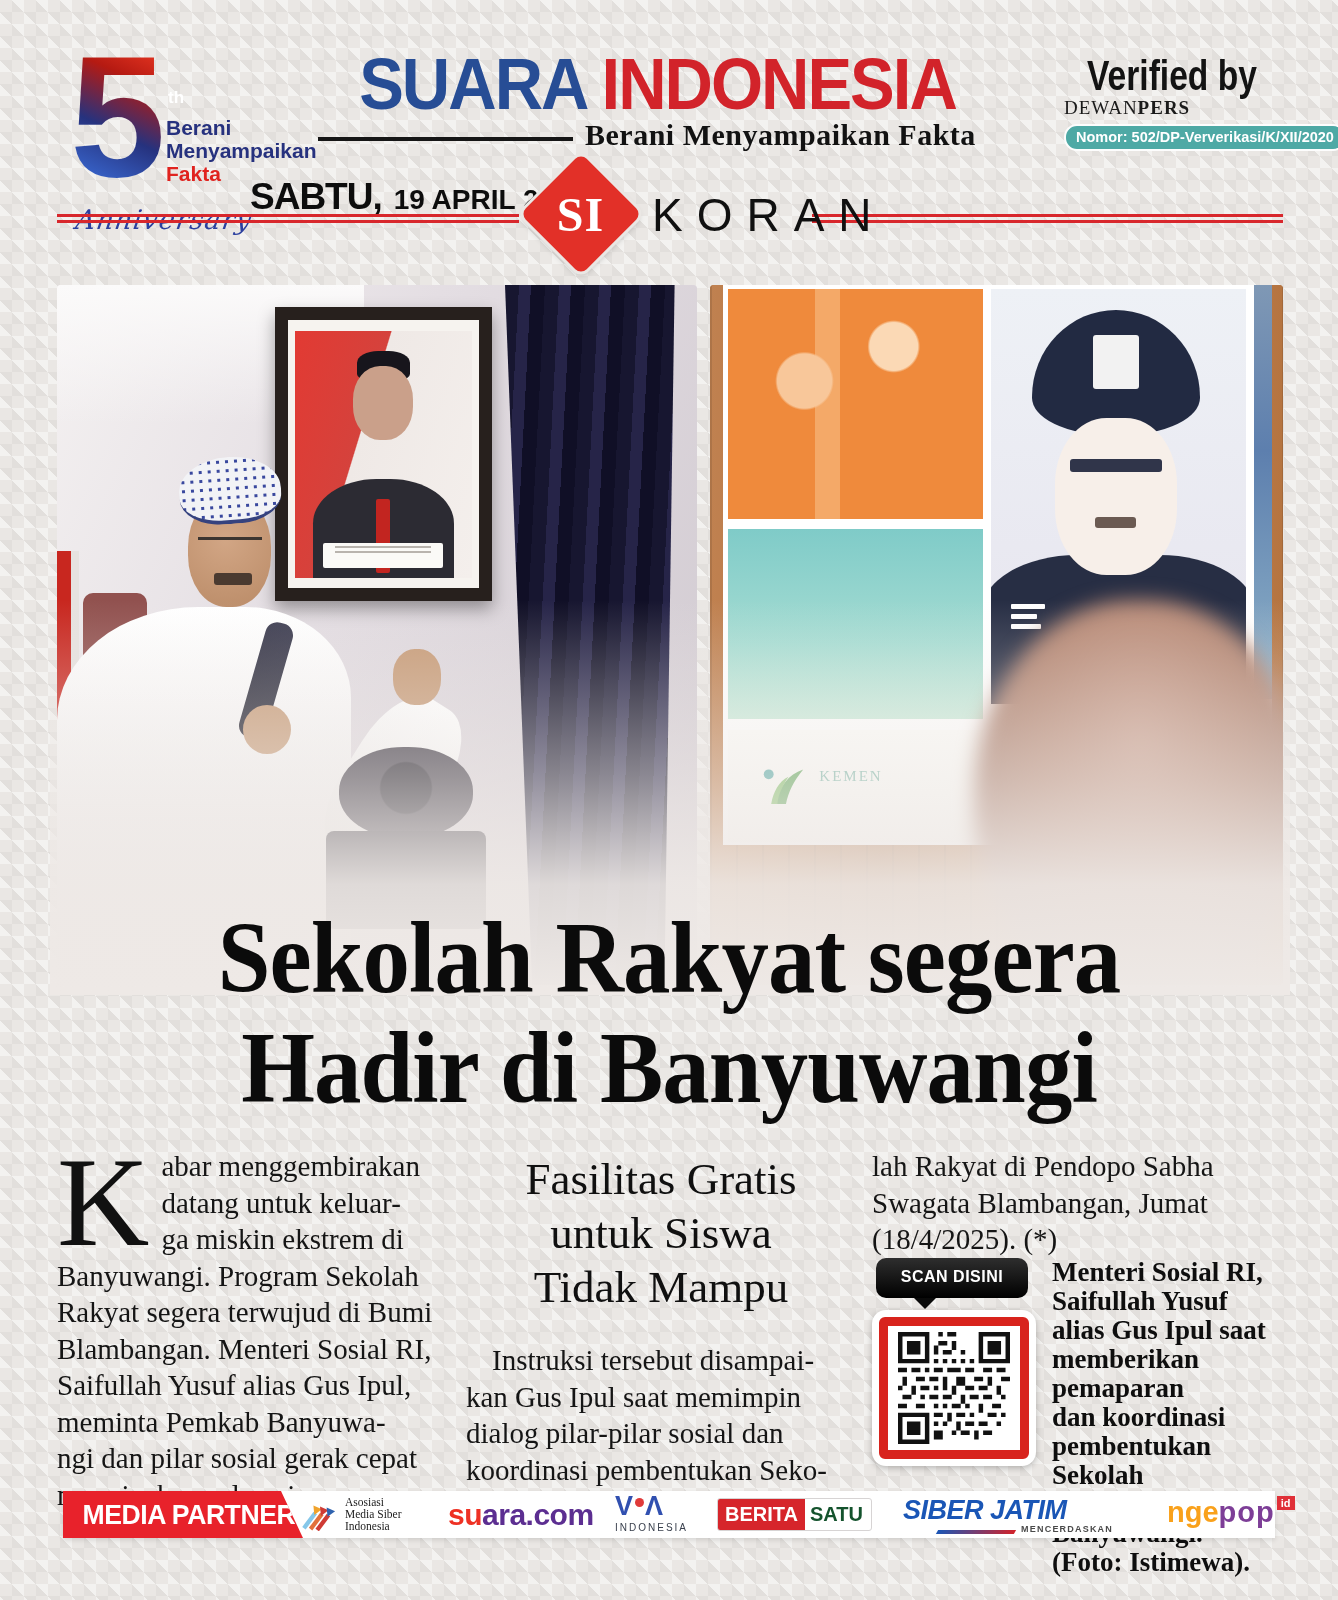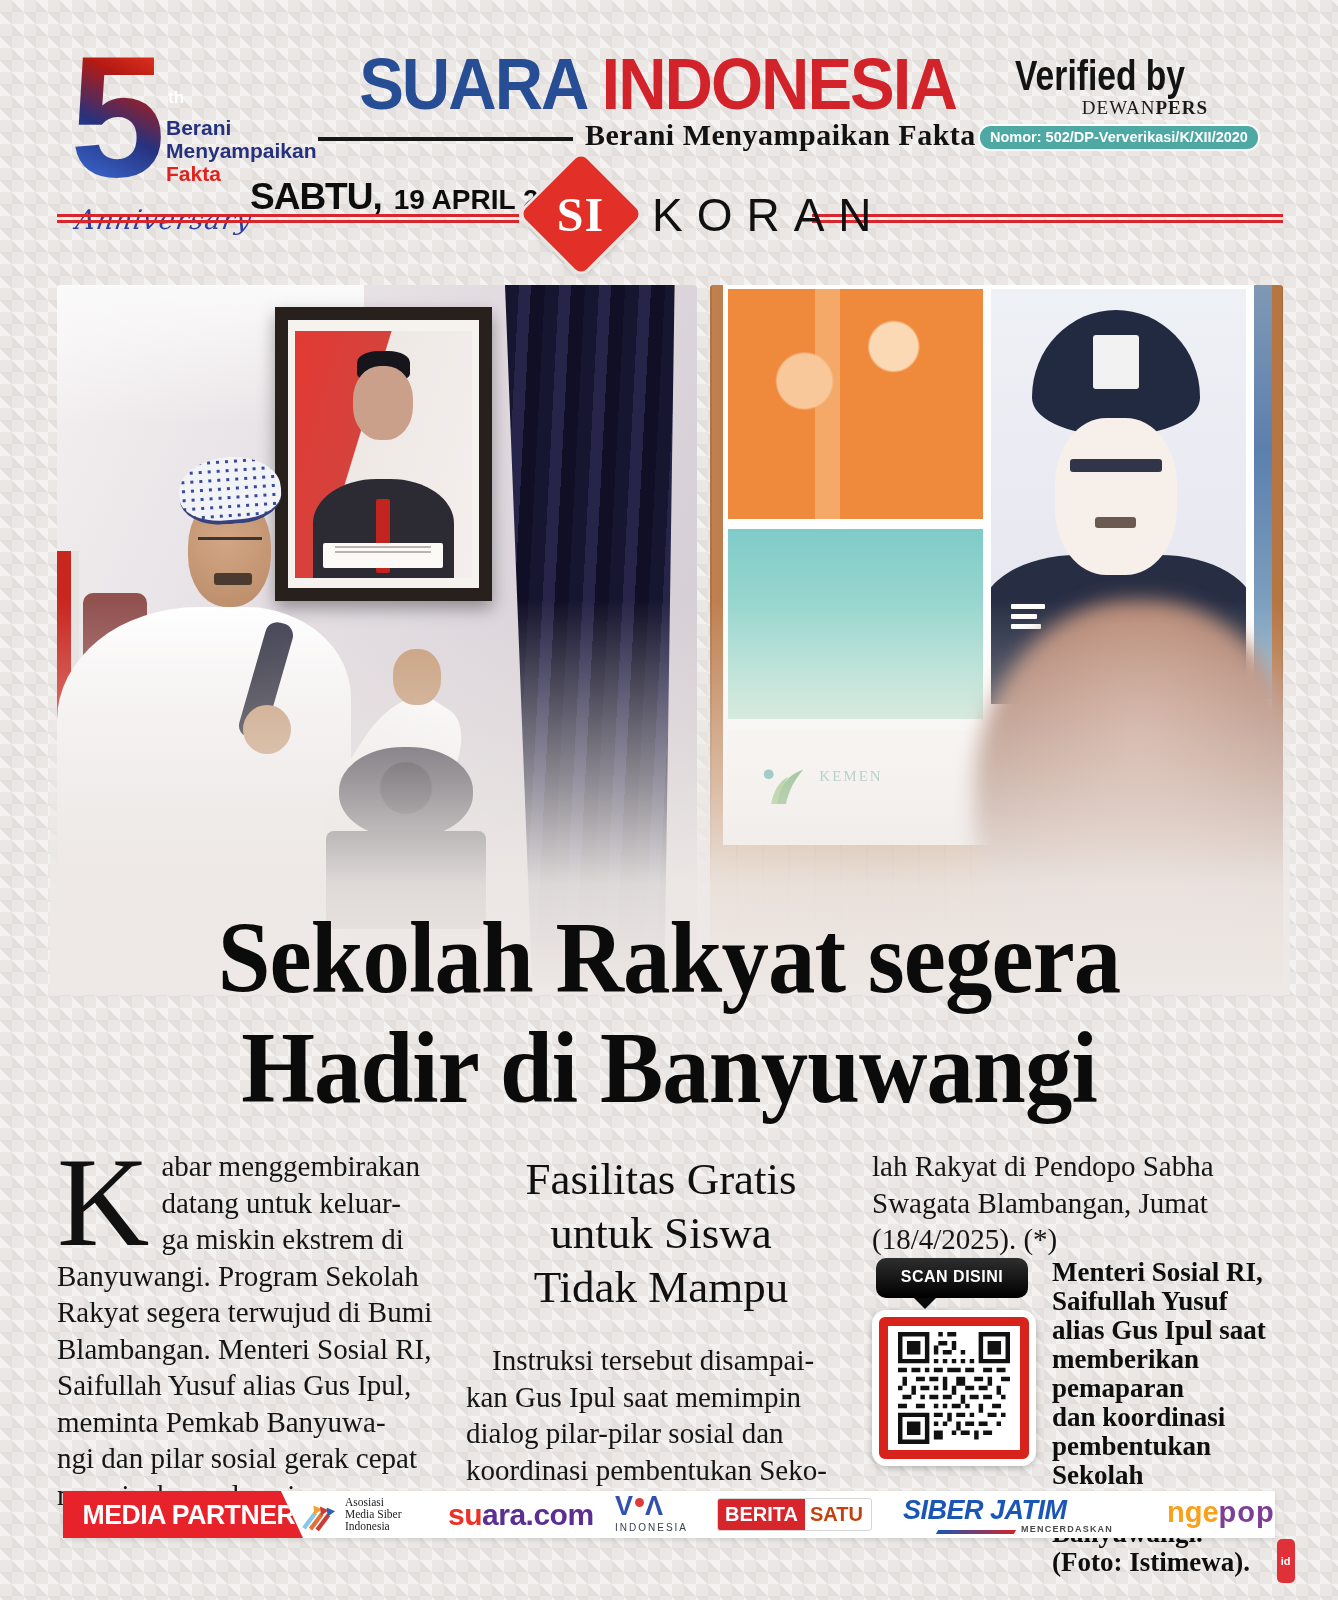--- a/index.html
+++ b/index.html
@@ -22,21 +22,21 @@
   .alines { position:absolute; left:96px; top:72px; font-size:21px; line-height:23px; font-weight:bold; color:#26317e; }
   .alines .fakta { color:#e0231f; }
   .ascript { position:absolute; left:6px; top:160px; font-family:"DejaVu Serif", serif; font-style:italic;
              font-size:27px; color:#2b3f9e; letter-spacing:1px; transform:skewX(-8deg); }
   .mast-title { position:absolute; left:300px; top:50px; width:715px; text-align:center;
                 font-size:67px; font-weight:bold; letter-spacing:-2px; line-height:1; transform:scaleY(1.08); white-space:nowrap; }
   .mast-title .p1 { color:#274d95; } .mast-title .p2 { color:#d2232a; }
   .mast-rule { position:absolute; left:318px; top:137px; width:255px; height:4px; background:#161616; }
   .mast-tagline { position:absolute; left:585px; top:118px; width:430px; font-family:"Liberation Serif", serif;
                   font-weight:bold; font-size:30px; color:#121212; letter-spacing:.5px; white-space:nowrap; }
-  .verified { position:absolute; left:978px; top:56px; width:230px; text-align:right; }
+  .verified { position:absolute; left:1064px; top:56px; width:230px; text-align:left; }
   .v1 { font-size:42px; font-weight:bold; line-height:.95; color:#131313; transform:scaleX(.8); }
   .v2 { font-family:"Liberation Serif", serif; font-size:19px; color:#1a1a1a; letter-spacing:1px; margin-top:1px; }
   .v2 b { font-weight:bold; }
   .vbadge { display:inline-block; margin-top:5px; background:#4ea9a5; color:#fff; font-size:14.5px; font-weight:bold;
             padding:3px 10px 4px; border-radius:13px; border:2px solid #fdfdfd; white-space:nowrap; }
   .dateline { position:absolute; left:250px; top:176px; display:flex; align-items:baseline; gap:12px; color:#0d0d0d; }
   .dl-day { font-size:37px; font-weight:bold; letter-spacing:-1px; }
   .dl-date { font-size:28px; font-weight:bold; }
   .redline { position:absolute; height:9px; border-top:3px solid #d8272c; border-bottom:3px solid #d8272c; }
   .rl-left { left:57px; top:214px; width:462px; }
@@ -153,30 +153,30 @@
   .amsi { left:238px; top:5px; display:flex; gap:6px; align-items:center; }
   .amsi-text { font-family:"Liberation Serif", serif; font-size:11.5px; line-height:12px; color:#1c1c1c; }
   .suara { left:385px; top:7px; font-size:30px; font-weight:bold; letter-spacing:-.5px; }
   .suara .s1 { color:#ee3124; } .suara .s2 { color:#5c2e91; }
   .voa { left:552px; top:2px; line-height:1; }
   .voa-main { font-size:27px; font-weight:bold; color:#3150b0; letter-spacing:1px; }
   .voa-dot { display:inline-block; width:9px; height:9px; background:#e03a3a; border-radius:50%; margin:0 1px 10px; vertical-align:middle; }
   .voa-sub { font-size:10px; color:#39404d; letter-spacing:2px; margin-top:3px; }
   .berita { left:654px; top:7px; display:flex; border:1.5px solid #d7d4d4; border-radius:3px; overflow:hidden; background:#fff; }
   .berita .b1 { background:#d6252b; color:#fff; font-weight:bold; font-size:20px; padding:4px 7px; }
-  .berita .b2 { color:#c2410c; font-weight:bold; font-size:20px; padding:4px 8px 4px 5px; }
+  .berita .b2 { color:#14532d; font-weight:bold; font-size:20px; padding:4px 8px 4px 5px; }
   .siber { left:840px; top:4px; width:210px; }
   .siber-main { font-size:27px; font-weight:bold; font-style:italic; color:#1a56b6; letter-spacing:-.5px; white-space:nowrap; }
   .siber-sub { display:flex; justify-content:flex-end; align-items:flex-end; gap:6px; margin-top:-2px; }
   .siber-bar { width:78px; height:4px; background:linear-gradient(90deg,#1a56b6,#d2232a); transform:skewX(-30deg); }
   .siber-sub span { font-size:9px; font-weight:bold; color:#4a4a4a; letter-spacing:1.2px; }
   .ngepop { left:1104px; top:5px; font-weight:bold; font-size:29px; white-space:nowrap; }
   .ngepop .n1 { color:#f9a11b; } .ngepop .n2 { color:#7d3e97; letter-spacing:1px; }
-  .ngepop .n3 { display:inline-block; background:#e03038; color:#fff; font-size:11px; border-radius:5px;
-                padding:16px 4px; vertical-align:top; margin-left:2px;margin-top:43px; }
+  .ngepop .n3 { display:inline-block; background:#e03038; color:#fff; font-size:11px; border-radius:0;
+                padding:1px 4px; vertical-align:top; margin-left:2px; }
 </style>
 </head>
 <body>
 
 <div class="page">
 
   <div class="anniv">
     <div class="a5">5</div>
     <div class="ath">th</div>
     <div class="alines"><span class="fakta-wrap">Berani<br>Menyampaikan<br><span class="fakta">Fakta</span></span></div>

